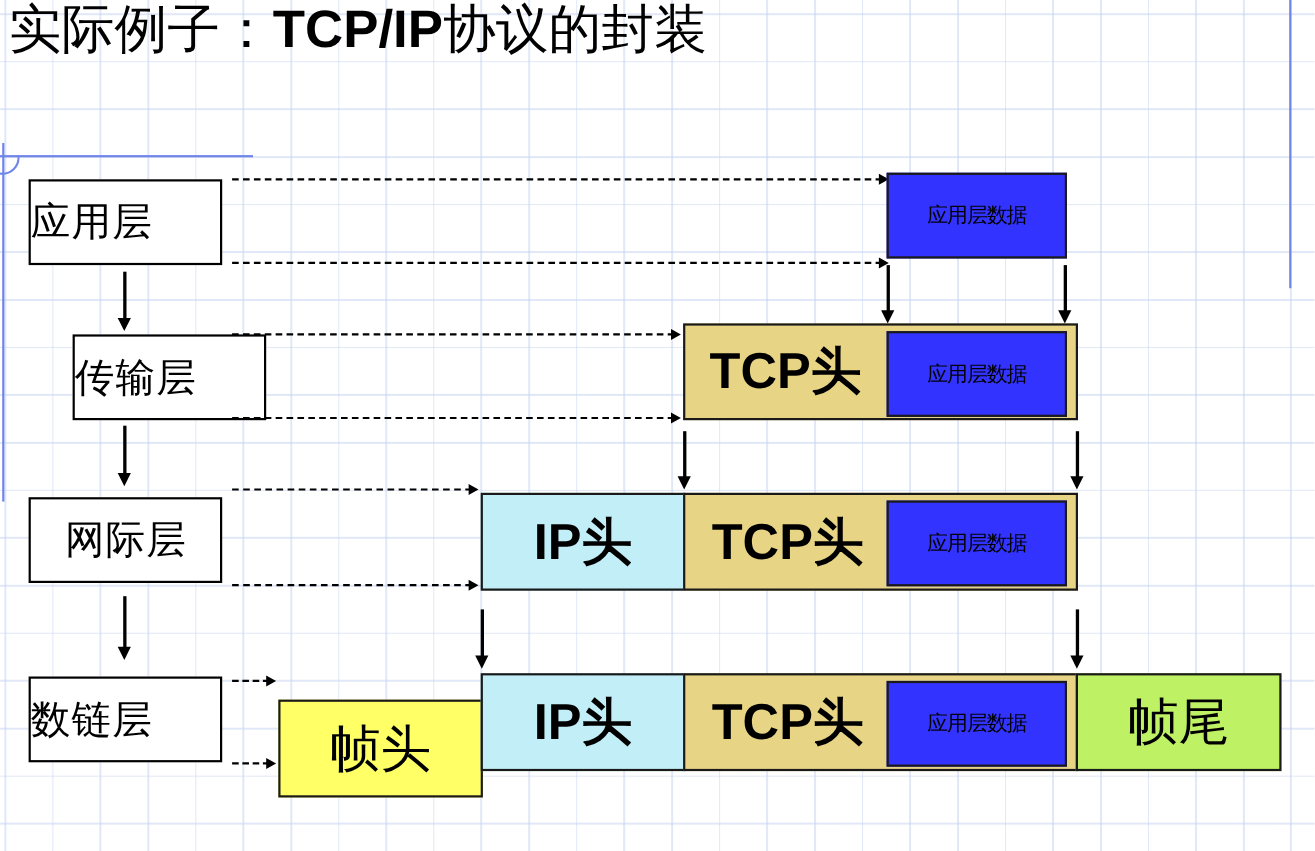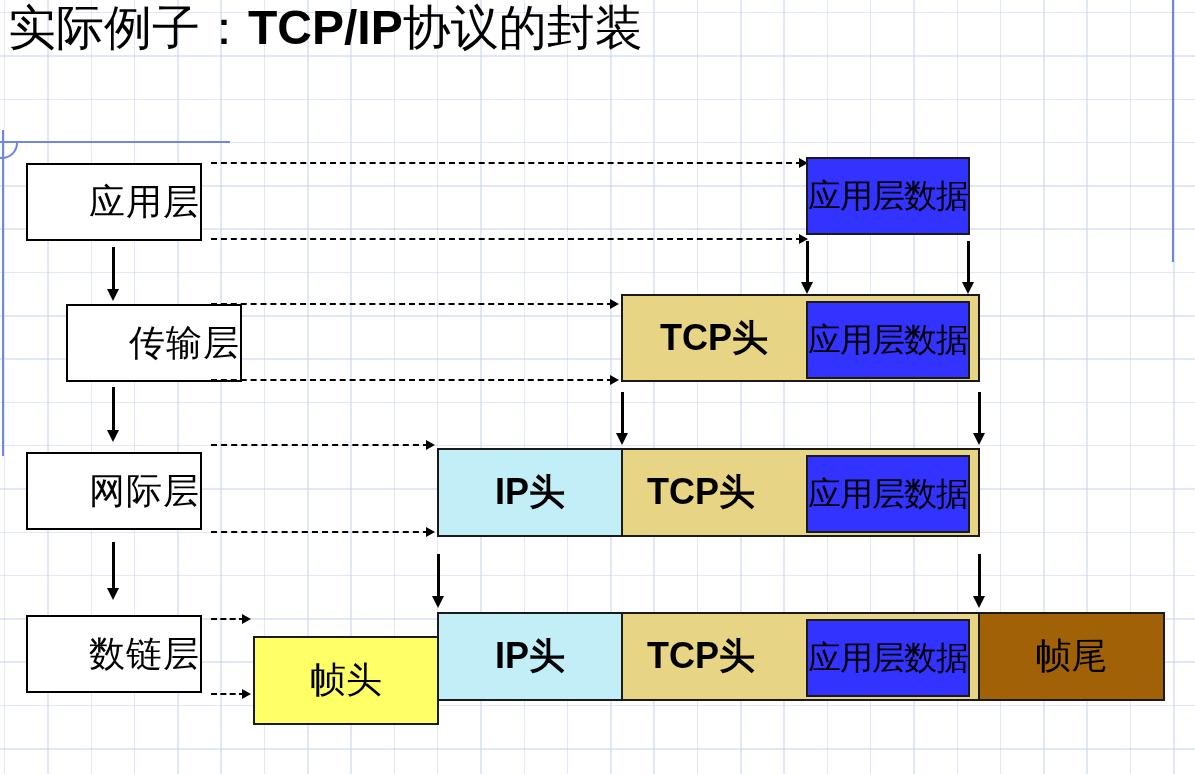--- a/index.html
+++ b/index.html
@@ -18,29 +18,29 @@
     white-space: nowrap; line-height: 64px;
   }
   .title .latin { font-weight: bold; }
   .deco-h { left: 0; top: 141px; width: 230px; height: 2px; background: #6f86e8; }
   .deco-v-left { left: 2px; top: 130px; width: 2px; height: 326px; background: #6f86e8; }
   .deco-arc { left: -14px; top: 141px; width: 32px; height: 18px; border: 2px solid #6f86e8; border-top: none; border-radius: 0 0 18px 18px; }
   .deco-v-right { left: 1172px; top: 0; width: 2px; height: 262px; background: #6f86e8; }
 
   .layer-box {
     left: 26px; width: 176px; height: 78px; background: #fff;
-    border: 2px solid #000; display: flex; align-items: center; justify-content: flex-end;
+    border: 2px solid #000; display: flex; align-items: center; justify-content: flex-start;
     font-size: 36px; color: #000; letter-spacing: 1px;
   }
   .seg {
     border: 2px solid #1a1a1a; display: flex; align-items: center; justify-content: center;
-    font-size: 36px; color: #000; white-space: nowrap;
+    font-size: 46px; color: #000; white-space: nowrap;
   }
   .seg.bold { font-weight: bold; }
-  .data-seg { font-size: 33px; letter-spacing: -1px; }
+  .data-seg { font-size: 19px; letter-spacing: -1px; }
   .dash {
     height: 0; border-top: 2px dashed #000;
   }
   .dash::after {
     content: ""; position: absolute; right: -6px; top: -6px;
     border-left: 9px solid #000; border-top: 5px solid transparent; border-bottom: 5px solid transparent;
   }
   .arrow-v { width: 3px; background: #000; }
   .arrow-v::after {
     content: ""; position: absolute; left: -5px; bottom: -10px;
@@ -124,15 +124,15 @@
   </div>
 <div class="abs seg bold" style="left:437px; top:612px; width:186px; height:89px; background:#c2eef8;">
     <span>IP头</span>
   </div>
 <div class="abs seg bold" style="left:621px; top:612px; width:359px; height:89px; background:#e8d485; justify-content:flex-start; padding-left:24px;">
     <span>TCP头</span>
   </div>
 <div class="abs seg data-seg" style="left:806px; top:619px; width:164px; height:78px; background:#3333ff;">
     <span>应用层数据</span>
   </div>
-<div class="abs seg" style="left:978px; top:612px; width:187px; height:89px; background:#a16207;font-family:Liberation Serif, serif;">
+<div class="abs seg" style="left:978px; top:612px; width:187px; height:89px; background:#bef264;font-family:Liberation Serif, serif;">
     <span>帧尾</span>
   </div>
 
 </body></html>

